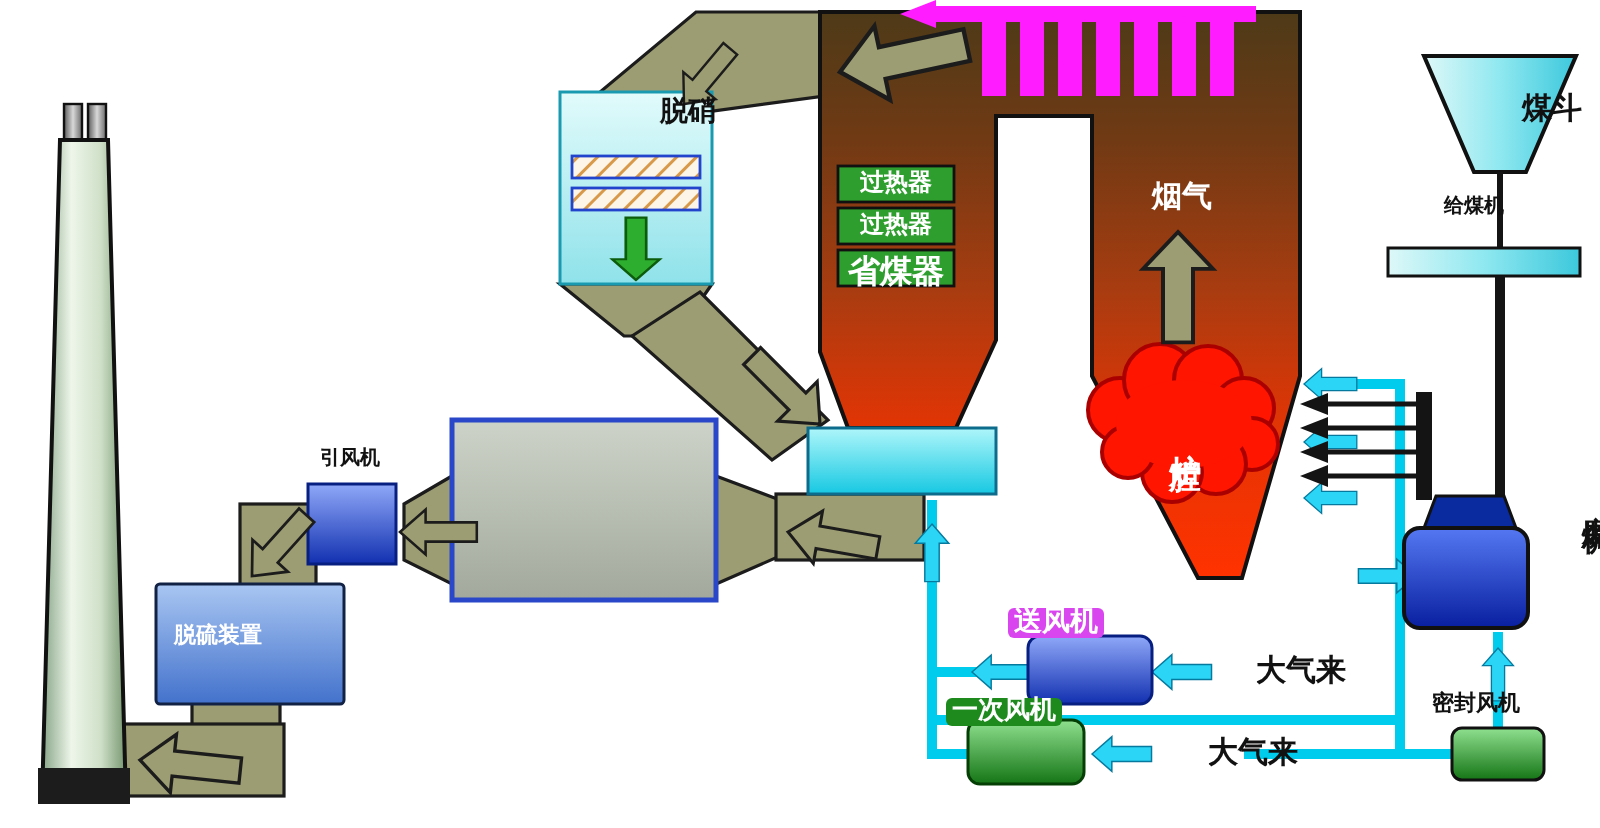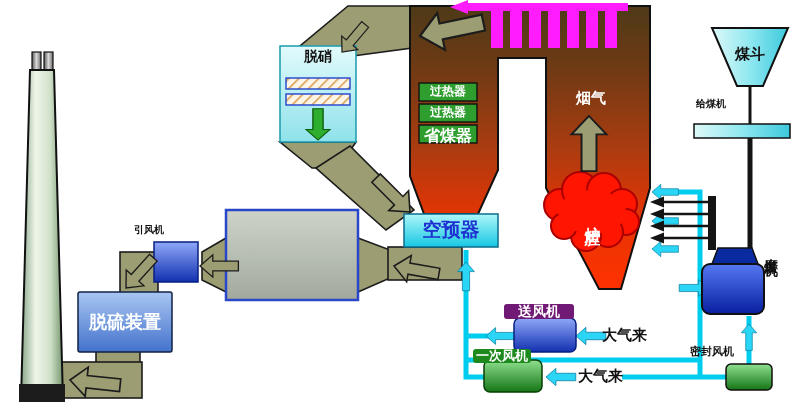--- a/index.html
+++ b/index.html
@@ -1,26 +1,26 @@
 <!DOCTYPE html>
 <html><head>
 <meta charset="utf-8">
 <style>
   html,body{margin:0;padding:0;background:#fff;}
   #stage{position:relative;width:800px;height:414px;background:#ffffff;overflow:hidden;
          font-family:"DejaVu Sans",sans-serif;}
   #stage svg{position:absolute;left:0;top:0;}
   .lbl{position:absolute;font-weight:bold;white-space:nowrap;line-height:1.1;}
-  .black{color:#111;}
+  .black{color:#111;margin-left:26px;}
   .white{color:#ffffff;text-align:center;}
   .blue{color:#1d2fd0;}
   .espblue{color:#2233bb;}
   .ctr{text-align:center;}
   .vert{writing-mode:vertical-rl;text-orientation:upright;letter-spacing:3px;}
-  .pill-blue{background:#701a75;color:#fff;padding:0 14px;border-radius:3px;}
+  .pill-blue{background:#d946ef;color:#fff;padding:0 3px;border-radius:3px;}
   .pill-green{background:#1e8a1e;color:#fff;padding:0 3px;border-radius:3px;}
 </style>
 </head>
 <body>
 
 <div id="stage">
 
 <svg width="800" height="414" viewBox="0 0 800 414">
   <defs>
     <linearGradient id="gBoiler" x1="0" y1="0" x2="0" y2="1">
@@ -200,23 +200,22 @@
   </g>
   <use href="#barrow" transform="translate(318,140) rotate(-90) scale(0.65,0.85)" fill="#2eae2e" stroke="#0c5c0c" stroke-width="1.6"></use>
 </svg>
 
 <div class="lbl black ctr" style="left:280px;top:49px;width:76px;font-size:14px;">脱硝</div>
 <div class="lbl white ctr" style="left:419px;top:85px;width:58px;font-size:12px;">过热器</div>
 <div class="lbl white ctr" style="left:419px;top:106px;width:58px;font-size:12px;">过热器</div>
 <div class="lbl white ctr" style="left:419px;top:127px;width:58px;font-size:16px;">省煤器</div>
 <div class="lbl white" style="left:576px;top:90px;font-size:15px;">烟气</div>
 <div class="lbl white vert" style="left:584px;top:190px;font-size:16px;height:54px;">炉膛</div>
-<div class="lbl blue ctr" style="left:404px;top:219px;width:94px;font-size:19px;">空预器</div>
 <div class="lbl black" style="left:134px;top:224px;font-size:10px;">引风机</div>
-<div class="lbl white ctr" style="left:80px;top:312px;width:90px;font-size:18px;">脱硫装置</div>
+<div class="lbl white ctr" style="left:64px;top:312px;width:90px;font-size:11px;">脱硫装置</div>
 <div class="lbl black ctr" style="left:718px;top:46px;width:64px;font-size:15px;">煤斗</div>
 <div class="lbl black" style="left:696px;top:98px;font-size:10px;">给煤机</div>
 <div class="lbl black vert" style="left:763px;top:246px;font-size:14px;height:82px;">磨煤机</div>
 <div class="lbl black" style="left:690px;top:346px;font-size:11px;">密封风机</div>
 <div class="lbl pill-blue" style="left:504px;top:304px;font-size:14px;">送风机</div>
 <div class="lbl pill-green" style="left:473px;top:349px;font-size:13px;">一次风机</div>
 <div class="lbl black" style="left:602px;top:327px;font-size:15px;">大气来</div>
 <div class="lbl black" style="left:578px;top:368px;font-size:15px;">大气来</div>
 
 </div>

